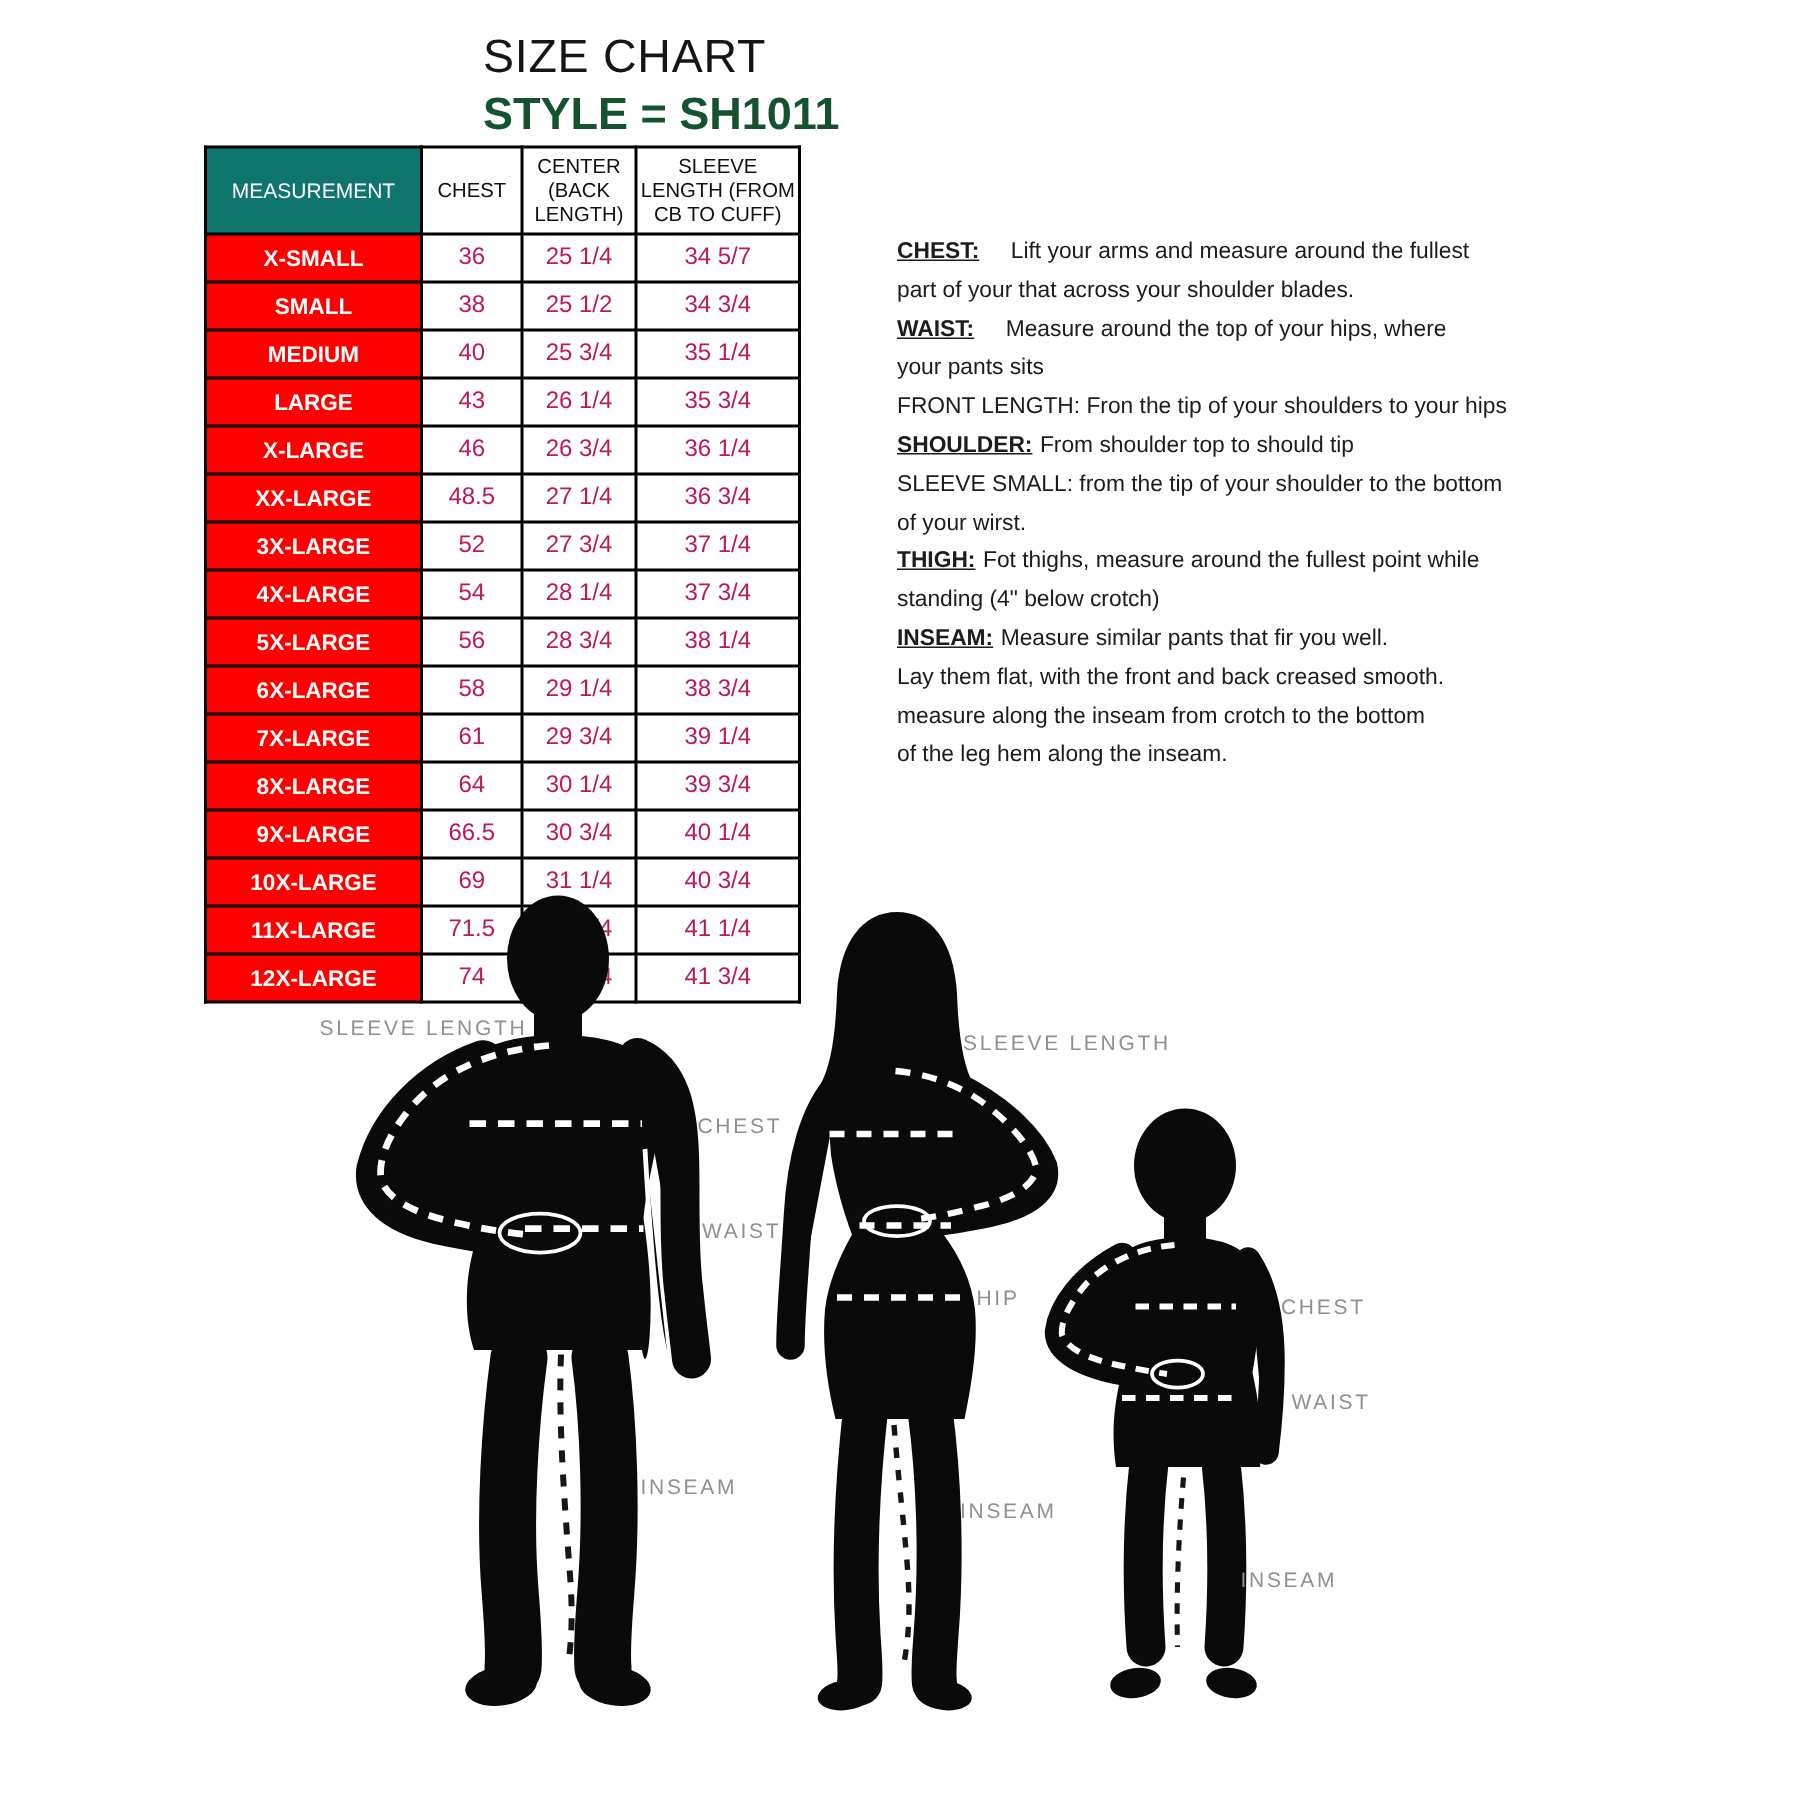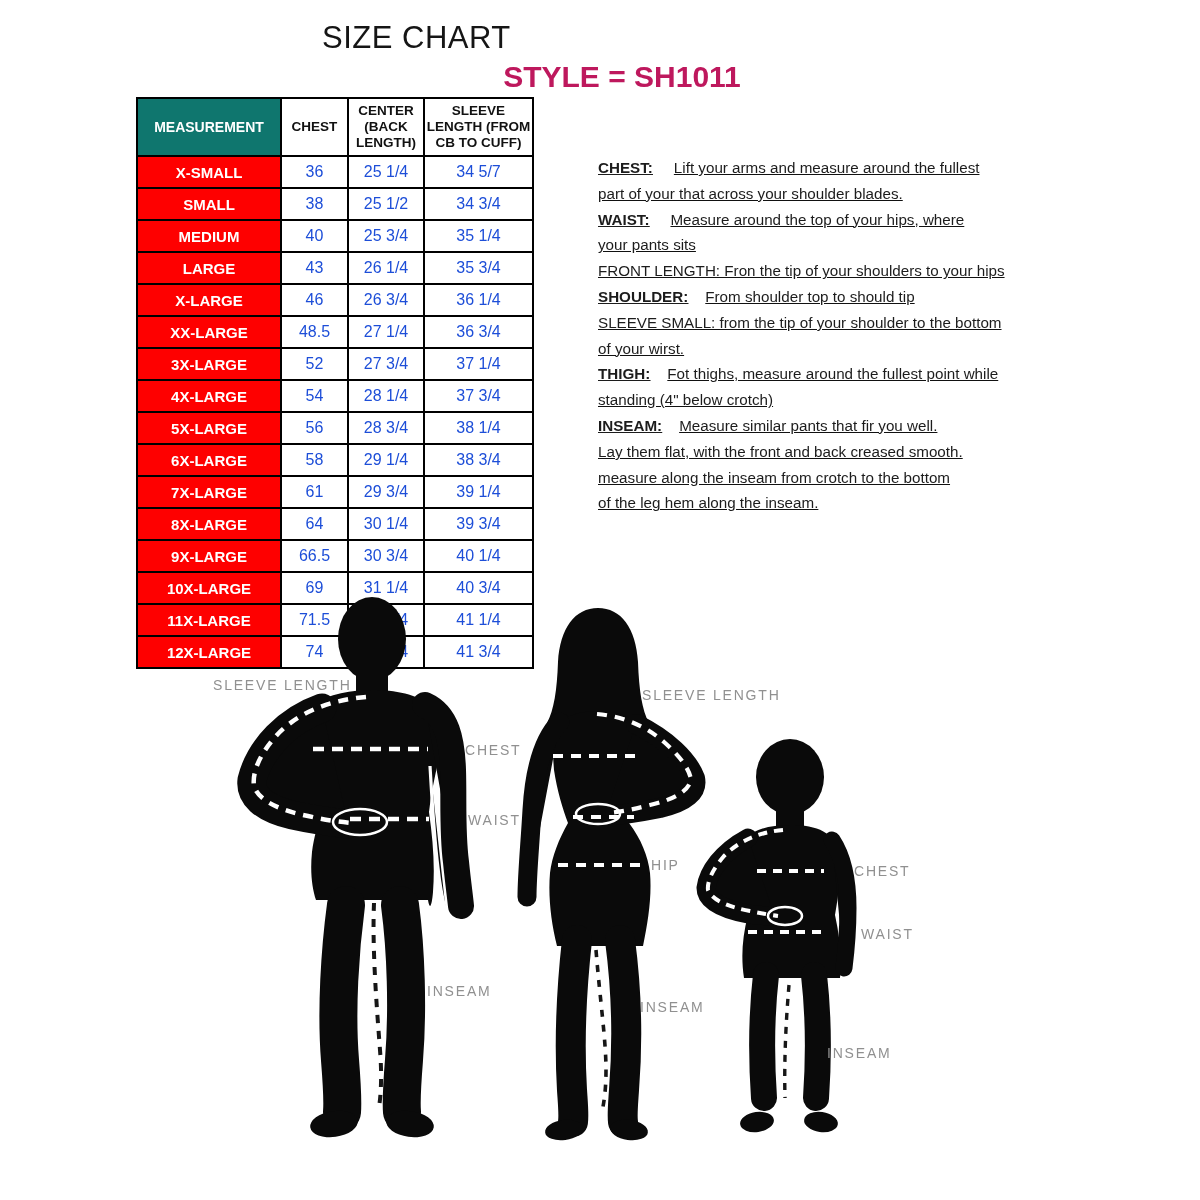--- a/index.html
+++ b/index.html
@@ -2,37 +2,37 @@
 <html><head>
 <meta charset="utf-8">
 <style>
   html,body{margin:0;padding:0;background:#fff;}
   .page{position:relative;width:1200px;height:1200px;background:#ffffff;overflow:hidden;
         font-family:"Liberation Sans",sans-serif;color:#111;}
 
   
   .title{position:absolute;left:322px;top:20px;width:600px;text-align:left;
          font-size:31px;font-weight:400;letter-spacing:.5px;color:#151515;}
-  .style-line{position:absolute;left:322px;top:60px;width:600px;text-align:center;
-         font-size:30px;font-weight:700;color:#be185d;}
+  .style-line{position:absolute;left:322px;top:60px;width:600px;
+         font-size:30px;font-weight:700;color:#14532d;}
 
   
   table.size{position:absolute;left:136px;top:97px;border-collapse:collapse;table-layout:fixed;}
   table.size td,table.size th{border:2px solid #000;padding:0;text-align:center;vertical-align:middle;}
-  table.size th{font-size:13.5px;font-weight:700;line-height:1.18;background:#fff;color:#111;margin-left:36px;}
+  table.size th{font-size:13.5px;font-weight:400;line-height:1.18;background:#fff;color:#111;margin-left:36px;}
   table.size th.mcol{background:#0f766e;color:#fff;font-size:14px;}
   table.size tr.hdr{height:58px;}
   table.size tr.row{height:32px;}
   td.size-name{background:#fe0000;color:#fff;font-weight:700;font-size:15px;}
-  td.val{font-size:16px;color:#1d4ed8;}
-
-  
-  .instructions{position:absolute;left:598px;top:155px;width:420px;text-decoration:underline;}
+  td.val{font-size:16px;color:#be185d;}
+
+  
+  .instructions{position:absolute;left:598px;top:155px;width:420px;}
   .iline{height:25.8px;line-height:25.8px;white-space:nowrap;font-size:15.2px;color:#1c1c1c;}
-  .iline .lead{font-weight:700;text-decoration:underline;margin-right:17px;}
+  .iline .lead{font-weight:700;text-decoration:underline;margin-right:5px;}
   .iline.tabbed .lead{margin-right:21px;}
   .iline .lead:empty{margin-right:0;}
 
   
   svg.diagram{position:absolute;left:0;top:0;}
   .fig-label{position:absolute;font-size:14px;letter-spacing:1.8px;color:#909090;white-space:nowrap;}
 </style>
 </head>
 <body>
 

